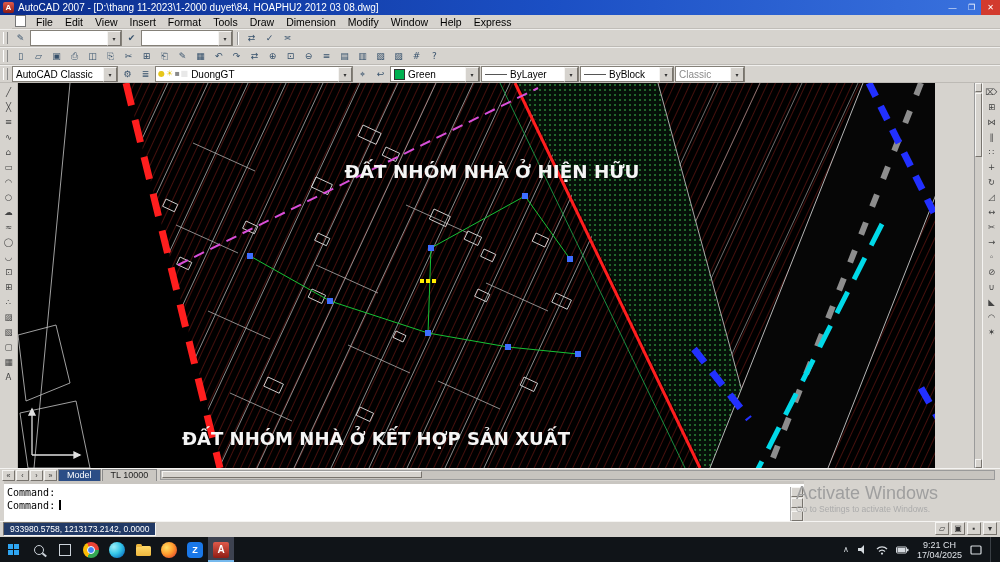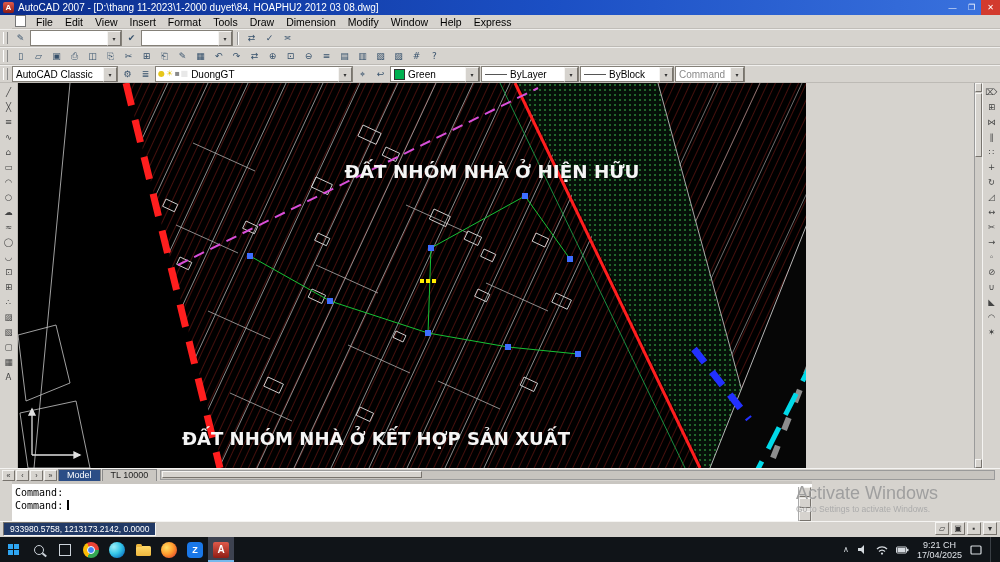--- a/index.html
+++ b/index.html
@@ -47,38 +47,38 @@
   .chip{width:9px;height:9px;border:1px solid #333;margin-left:3px;flex:none;}
   .chip-green{background:#00b050;}
   .dim .cval{color:#8a8a8a;}
   
   .vtool{position:absolute;top:83px;width:18px;height:385px;background:#d6d3ce;display:flex;
          flex-direction:column;align-items:center;padding-top:2px;box-sizing:border-box;gap:0;}
   .vtool.left{left:0;border-right:1px solid #bdbab5;}
   .vtool.right{right:0;border-left:1px solid #f5f4f2;}
   .vtool .tbtn{width:16px;height:15px;font-size:8.5px;color:#444;flex:none;}
   
-  .canvas{position:absolute;left:18px;top:83px;width:788px;height:385px;background:#000;overflow:hidden;}
+  .canvas{position:absolute;left:18px;top:83px;width:917px;height:385px;background:#000;overflow:hidden;}
   .vscroll{position:absolute;left:974px;top:83px;width:8px;height:385px;background:#cfccc7;border-left:1px solid #9a9a9a;box-sizing:border-box;}
   .vscroll .sa{position:absolute;left:0;width:7px;height:9px;background:#d6d3ce;border:1px solid;border-color:#f5f4f2 #77736d #77736d #f5f4f2;box-sizing:border-box;}
   .vscroll .sa.up{top:0;} .vscroll .sa.dn{bottom:0;}
   .vscroll .sthumb{position:absolute;left:0;top:10px;width:7px;height:64px;background:#d6d3ce;border:1px solid;border-color:#f5f4f2 #77736d #77736d #f5f4f2;box-sizing:border-box;}
   
   .tabrow{position:absolute;left:0;top:468px;width:1000px;height:13px;background:#d6d3ce;display:flex;
           align-items:center;font-size:9px;border-top:1px solid #f5f4f2;box-sizing:border-box;padding:0 2px;}
   .tnav{width:13px;height:11px;font-size:7px;color:#333;background:#d6d3ce;border:1px solid;
         border-color:#f5f4f2 #77736d #77736d #f5f4f2;display:flex;align-items:center;justify-content:center;padding:0;}
   .tab{height:11px;display:flex;align-items:center;padding:0 8px;border:1px solid #8a8a8a;
        background:#cac7c2;color:#222;margin-left:1px;white-space:nowrap;}
   .tab.active{background:#2b4d86;color:#fff;}
   .htrack{flex:1;height:10px;background:#c7c4bf;border:1px solid #9a9a9a;margin:0 3px;position:relative;box-sizing:border-box;}
   .hthumb{position:absolute;left:1px;top:0;width:260px;height:7px;background:#d6d3ce;border:1px solid;
           border-color:#f5f4f2 #77736d #77736d #f5f4f2;box-sizing:border-box;}
   
-  .cmdwin{position:absolute;left:12px;top:481px;width:800px;height:40px;background:#fff;
+  .cmdwin{position:absolute;left:4px;top:481px;width:800px;height:40px;background:#fff;
           border-top:3px solid #c9c6c1;box-sizing:border-box;}
   .cmdlines{position:absolute;left:3px;top:2px;right:16px;bottom:2px;
             font-family:"DejaVu Sans Mono",monospace;font-size:10px;line-height:13px;color:#000;}
   .caret{display:inline-block;width:2px;height:10px;background:#000;margin-left:4px;vertical-align:-1px;}
   .cmdscroll{position:absolute;right:0;top:3px;width:13px;bottom:0;background:#e4e2de;border-left:1px solid #aaa;}
   .csa{position:absolute;left:0;width:12px;height:10px;background:#d6d3ce;border:1px solid;
        border-color:#f5f4f2 #77736d #77736d #f5f4f2;box-sizing:border-box;}
   .csa.up{top:0;} .csa.down{bottom:0;}
   .csthumb{position:absolute;left:0;top:11px;width:12px;height:10px;background:#d6d3ce;border:1px solid;
            border-color:#f5f4f2 #77736d #77736d #f5f4f2;box-sizing:border-box;}
@@ -244,21 +244,21 @@
       <span class="lt-sample"></span>
       <span class="cval">ByLayer</span>
       <span class="carr"></span>
     </div>
     <div class="combo w95">
       <span class="lt-sample"></span>
       <span class="cval">ByBlock</span>
       <span class="carr"></span>
     </div>
     <div class="combo w72 dim">
-      <span class="cval">Command</span>
+      <span class="cval">Classic</span>
       <span class="carr"></span>
     </div>
   </div>
 
   <div class="vtool left">
       <button class="tbtn">╱</button>
       <button class="tbtn">╳</button>
       <button class="tbtn">≡</button>
       <button class="tbtn">∿</button>
       <button class="tbtn">⌂</button>

